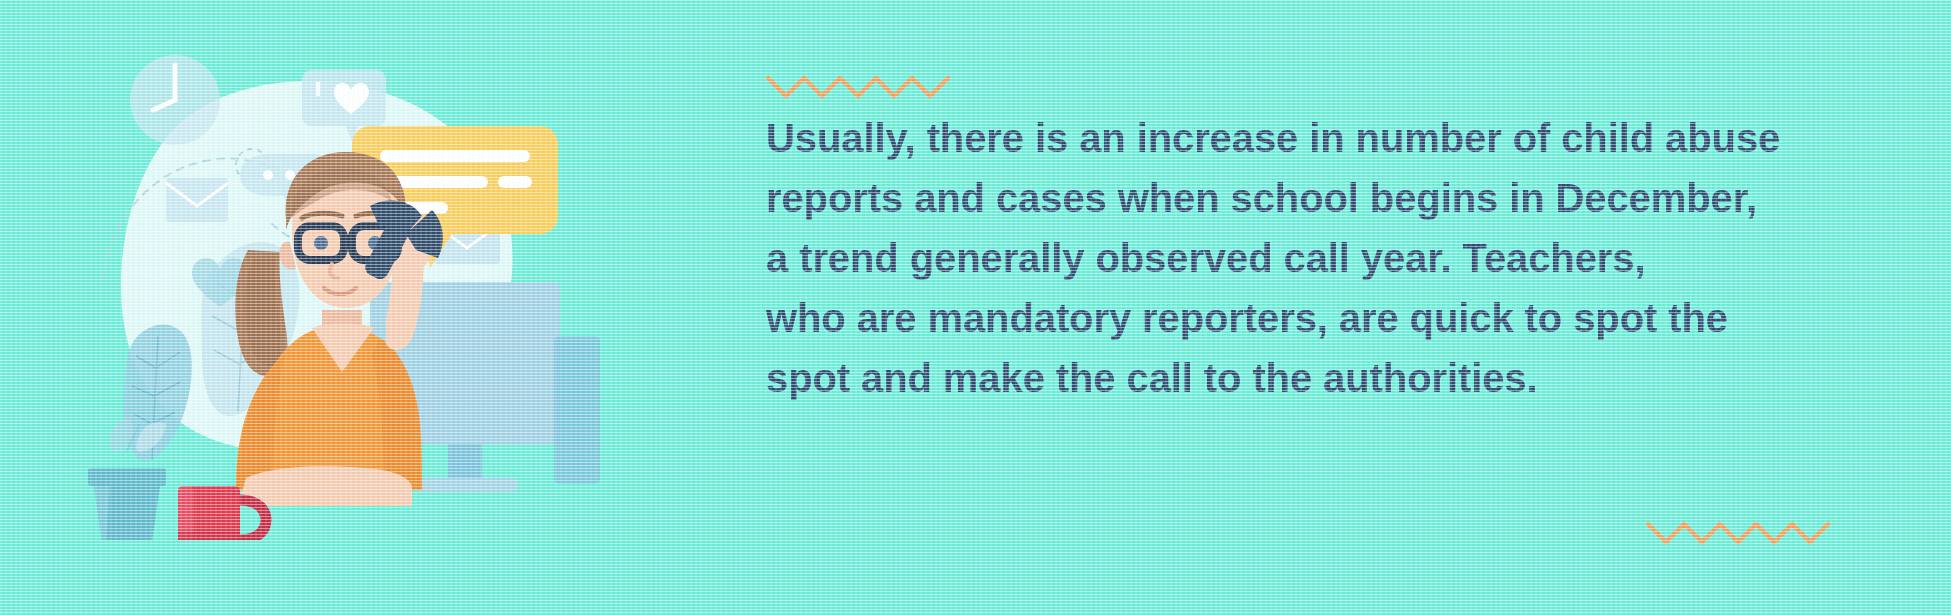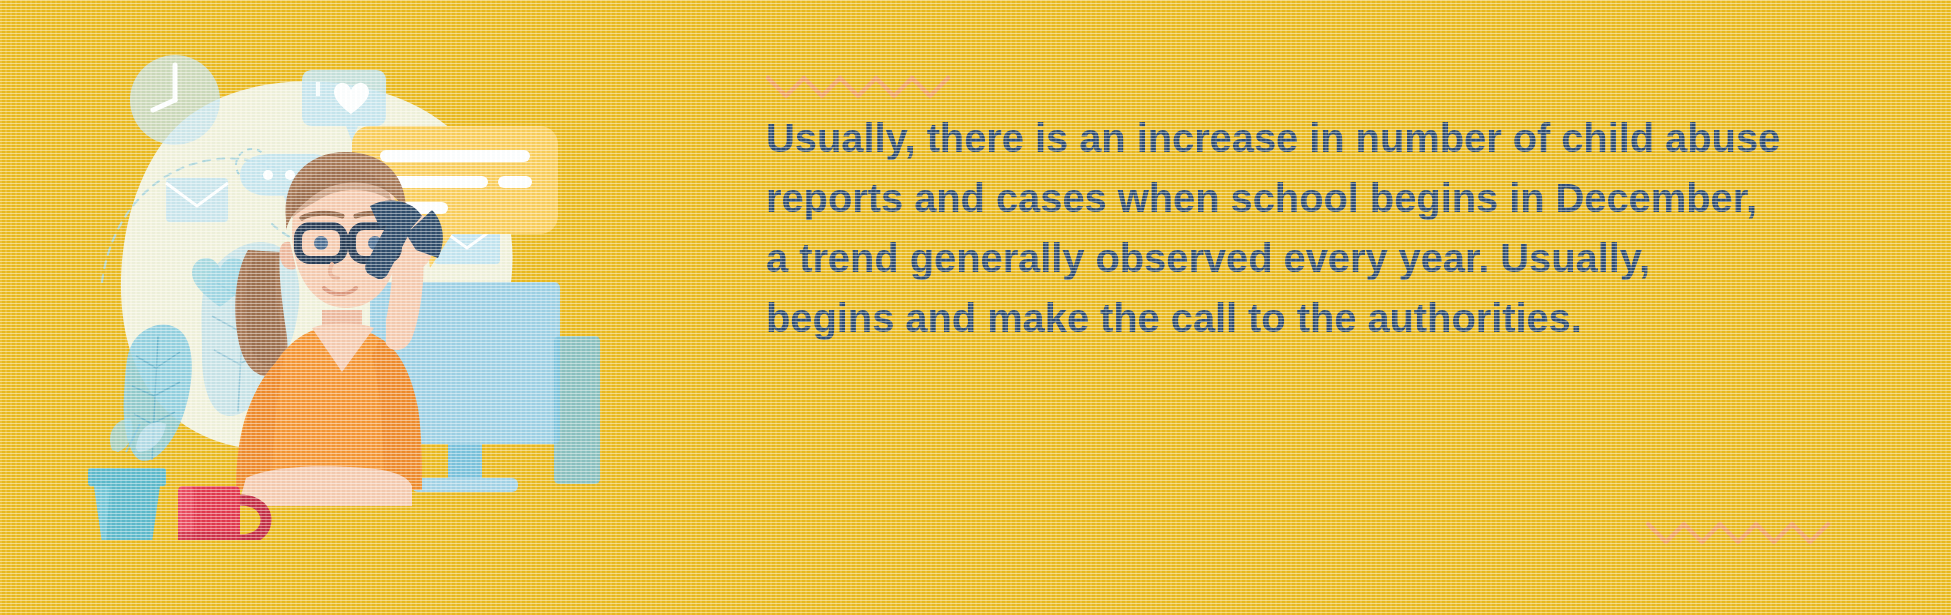--- a/index.html
+++ b/index.html
@@ -11,21 +11,21 @@
     height: 615px;
     overflow: hidden;
     font-family: "Liberation Sans", sans-serif;
     background: #e4f3f2;
   }
 
   #banner {
     position: relative;
     width: 1951px;
     height: 615px;
-    background: #eab308;
+    background: #5eead4;
     overflow: hidden;
   }
 
   
   #texture {
     position: absolute;
     inset: 0;
     pointer-events: none;
     background-image:
       repeating-linear-gradient(
@@ -306,22 +306,23 @@
 
   <div id="zigzag-top">
     <svg class="zigzag" width="190" height="28" viewBox="0 0 190 28" xmlns="http://www.w3.org/2000/svg">
       <polyline points="2,6 20,24 38,6 56,24 74,6 92,24 110,6 128,24 146,6 164,24 182,6" fill="none" stroke="#f0954a" stroke-width="4.5" stroke-linecap="round" stroke-linejoin="round"></polyline>
     </svg>
   </div>
 
   <div id="quote">
     <div class="quote-line">Usually, there is an increase in number of child abuse</div>
     <div class="quote-line">reports and cases when school begins in December,</div>
-    <div class="quote-line">a trend generally observed every year. Usually,</div>
-    <div class="quote-line">begins and make the call to the authorities.</div>
+    <div class="quote-line">a trend generally observed call year. Teachers,</div>
+    <div class="quote-line">who are mandatory reporters, are quick to spot the</div>
+    <div class="quote-line">spot and make the call to the authorities.</div>
   </div>
 
   <div id="zigzag-bottom">
     <svg class="zigzag" width="194" height="28" viewBox="0 0 194 28" xmlns="http://www.w3.org/2000/svg">
       <polyline points="2,6 20,24 38,6 56,24 74,6 92,24 110,6 128,24 146,6 164,24 182,6" fill="none" stroke="#f0954a" stroke-width="4.5" stroke-linecap="round" stroke-linejoin="round"></polyline>
     </svg>
   </div>
 
   <div id="texture"></div>
 </div>

